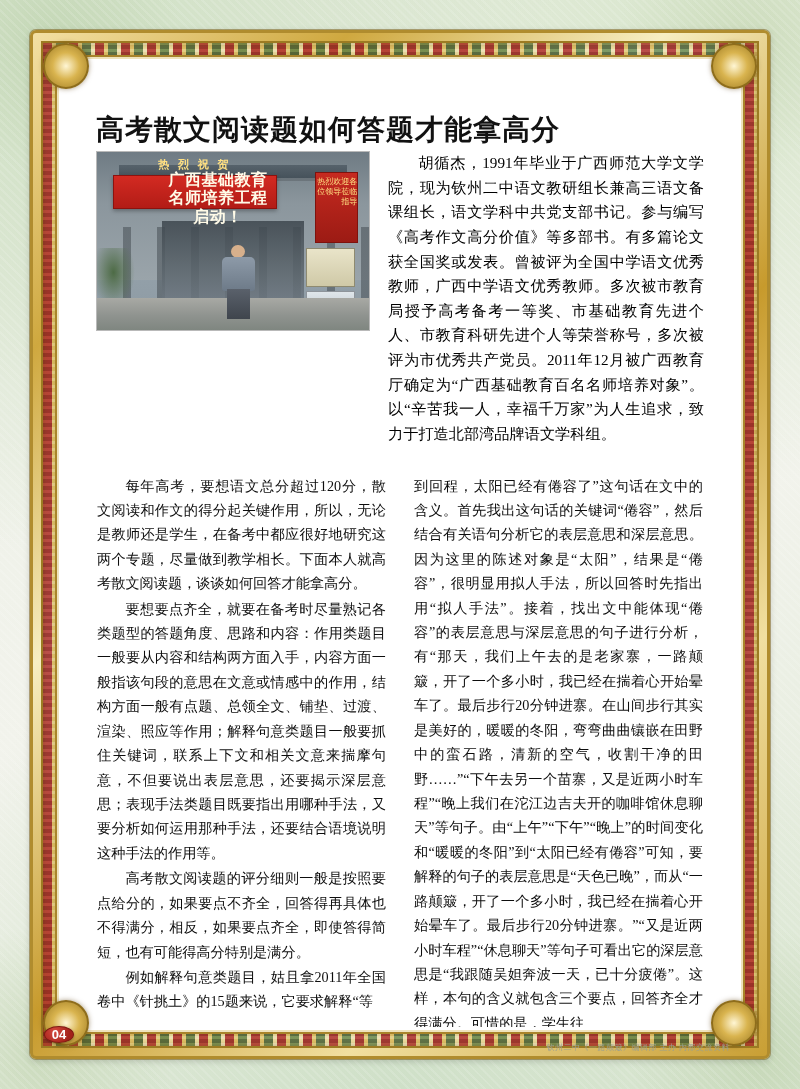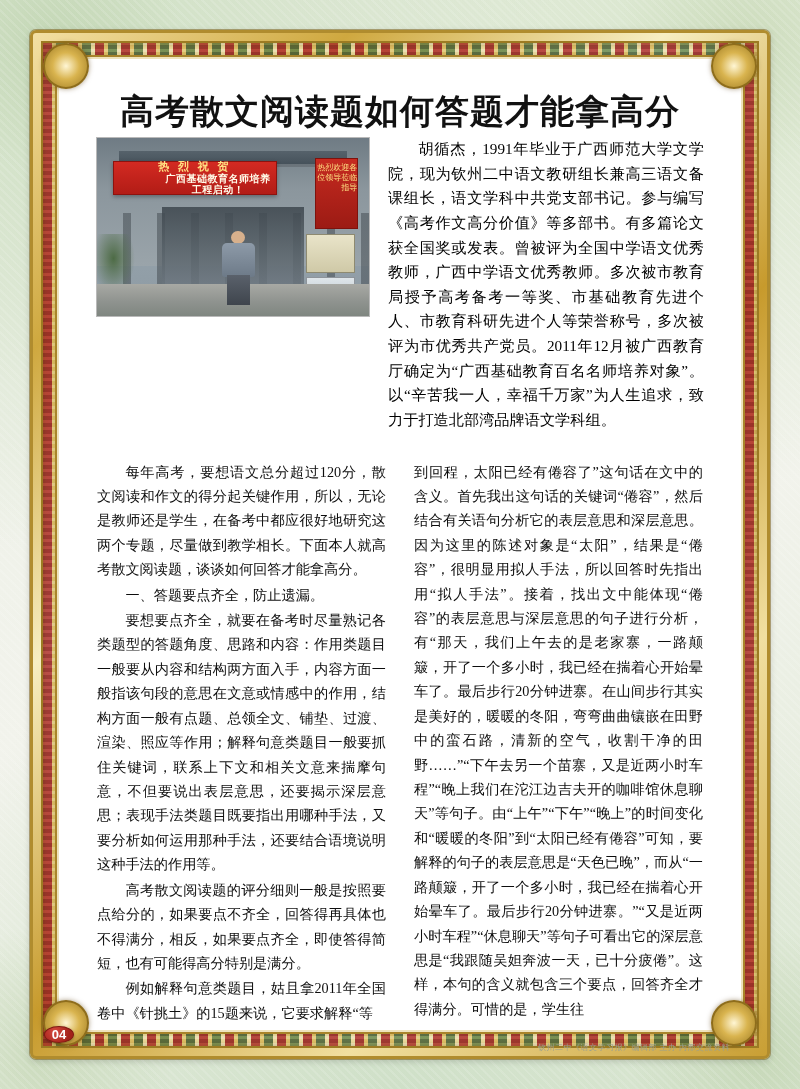--- a/index.html
+++ b/index.html
@@ -92,27 +92,26 @@
 
   
   .content {
     position: absolute;
     left: 62px; top: 62px; right: 62px; bottom: 62px;
     padding: 22px 34px 10px 34px;
     overflow: hidden;
   }
 
   .doc-title {
-    text-align: center;
-    font-size: 34px;
+    font-size: 28px;
     font-weight: bold;
     letter-spacing: 1px;
     color: #111;
     font-family: "Liberation Serif", "DejaVu Serif", serif;
-    margin: 5px 0 2px 0;
+    margin: 27px 0 2px 0;
     white-space: nowrap;
   }
   .byline {
     text-align: center;
     font-size: 15.5px;
     color: #111;
     margin: 18px 0 16px 0;
     letter-spacing: .5px;
   }
   .byline .unit { margin-right: 34px; }
@@ -155,21 +154,21 @@
   }
   .ph-banner {
     position:absolute; left:6%; top:13%; width:60%; height:19%;
     background: linear-gradient(180deg,#d32a22 0%,#b21c16 100%);
     border: 1px solid #8d120e;
     display:flex; flex-direction:column; justify-content:center; align-items:center;
     color:#ffe9a8; font-weight:bold; text-align:center; line-height:1.15;
     box-shadow: 0 2px 4px rgba(0,0,0,.3);
   }
   .ph-banner .l1 { font-size: 11px; letter-spacing:3px; color:#ffe082; }
-  .ph-banner .l2 { font-size: 10px; letter-spacing:.5px; color:#fffbe8;padding-left:46px; }
+  .ph-banner .l2 { font-size: 16px; letter-spacing:.5px; color:#fffbe8;padding-left:46px; }
   .ph-sidebanner {
     position:absolute; right:4%; top:11%; width:16%; height:40%;
     background: linear-gradient(180deg,#c62a20,#9c1b14);
     border:1px solid #7e120d;
     color:#ffe082; font-size:8px; text-align:right; padding-top:4px; line-height:1.25;
   }
   .ph-board {
     position:absolute; right:5%; top:54%; width:18%; height:22%;
     background: linear-gradient(180deg,#e9e4c9,#cfc9a7);
     border:1px solid #8e8a70;
@@ -292,26 +291,25 @@
 
     <div class="bio">
       <div class="indent">胡循杰，1991年毕业于广西师范大学文学院，现为钦州二中语文教研组长兼高三语文备课组长，语文学科中共党支部书记。参与编写《高考作文高分价值》等多部书。有多篇论文获全国奖或发表。曾被评为全国中学语文优秀教师，广西中学语文优秀教师。多次被市教育局授予高考备考一等奖、市基础教育先进个人、市教育科研先进个人等荣誉称号，多次被评为市优秀共产党员。2011年12月被广西教育厅确定为“广西基础教育百名名师培养对象”。以“辛苦我一人，幸福千万家”为人生追求，致力于打造北部湾品牌语文学科组。</div>
     </div>
 
   </div>
 
   <div class="body-cols">
     <div class="col">
       <p>每年高考，要想语文总分超过120分，散文阅读和作文的得分起关键作用，所以，无论是教师还是学生，在备考中都应很好地研究这两个专题，尽量做到教学相长。下面本人就高考散文阅读题，谈谈如何回答才能拿高分。</p>
-      <p>一、答题要点齐全，防止遗漏。</p>
       <p>要想要点齐全，就要在备考时尽量熟记各类题型的答题角度、思路和内容：作用类题目一般要从内容和结构两方面入手，内容方面一般指该句段的意思在文意或情感中的作用，结构方面一般有点题、总领全文、铺垫、过渡、渲染、照应等作用；解释句意类题目一般要抓住关键词，联系上下文和相关文意来揣摩句意，不但要说出表层意思，还要揭示深层意思；表现手法类题目既要指出用哪种手法，又要分析如何运用那种手法，还要结合语境说明这种手法的作用等。</p>
       <p>高考散文阅读题的评分细则一般是按照要点给分的，如果要点不齐全，回答得再具体也不得满分，相反，如果要点齐全，即使答得简短，也有可能得高分特别是满分。</p>
       <p>例如解释句意类题目，姑且拿2011年全国卷中《针挑土》的15题来说，它要求解释“等</p>
     </div>
     <div class="col">
       <p class="noindent">到回程，太阳已经有倦容了”这句话在文中的含义。首先我出这句话的关键词“倦容”，然后结合有关语句分析它的表层意思和深层意思。因为这里的陈述对象是“太阳”，结果是“倦容”，很明显用拟人手法，所以回答时先指出用“拟人手法”。接着，找出文中能体现“倦容”的表层意思与深层意思的句子进行分析，有“那天，我们上午去的是老家寨，一路颠簸，开了一个多小时，我已经在揣着心开始晕车了。最后步行20分钟进寨。在山间步行其实是美好的，暖暖的冬阳，弯弯曲曲镶嵌在田野中的蛮石路，清新的空气，收割干净的田野……”“下午去另一个苗寨，又是近两小时车程”“晚上我们在沱江边吉夫开的咖啡馆休息聊天”等句子。由“上午”“下午”“晚上”的时间变化和“暖暖的冬阳”到“太阳已经有倦容”可知，要解释的句子的表层意思是“天色已晚”，而从“一路颠簸，开了一个多小时，我已经在揣着心开始晕车了。最后步行20分钟进寨。”“又是近两小时车程”“休息聊天”等句子可看出它的深层意思是“我跟随吴妲奔波一天，已十分疲倦”。这样，本句的含义就包含三个要点，回答齐全才得满分。可惜的是，学生往</p>
     </div>
   </div>
 
 </div>
 
 <div class="page-num">04</div>
-<div class="footer-note">钦州二中《语文学习报》编辑部  主办  内部交流资料</div>
+<div class="footer-note">钦州二中《一路颠簸》编辑部  主办  内部交流资料</div>
 
 </body></html>

